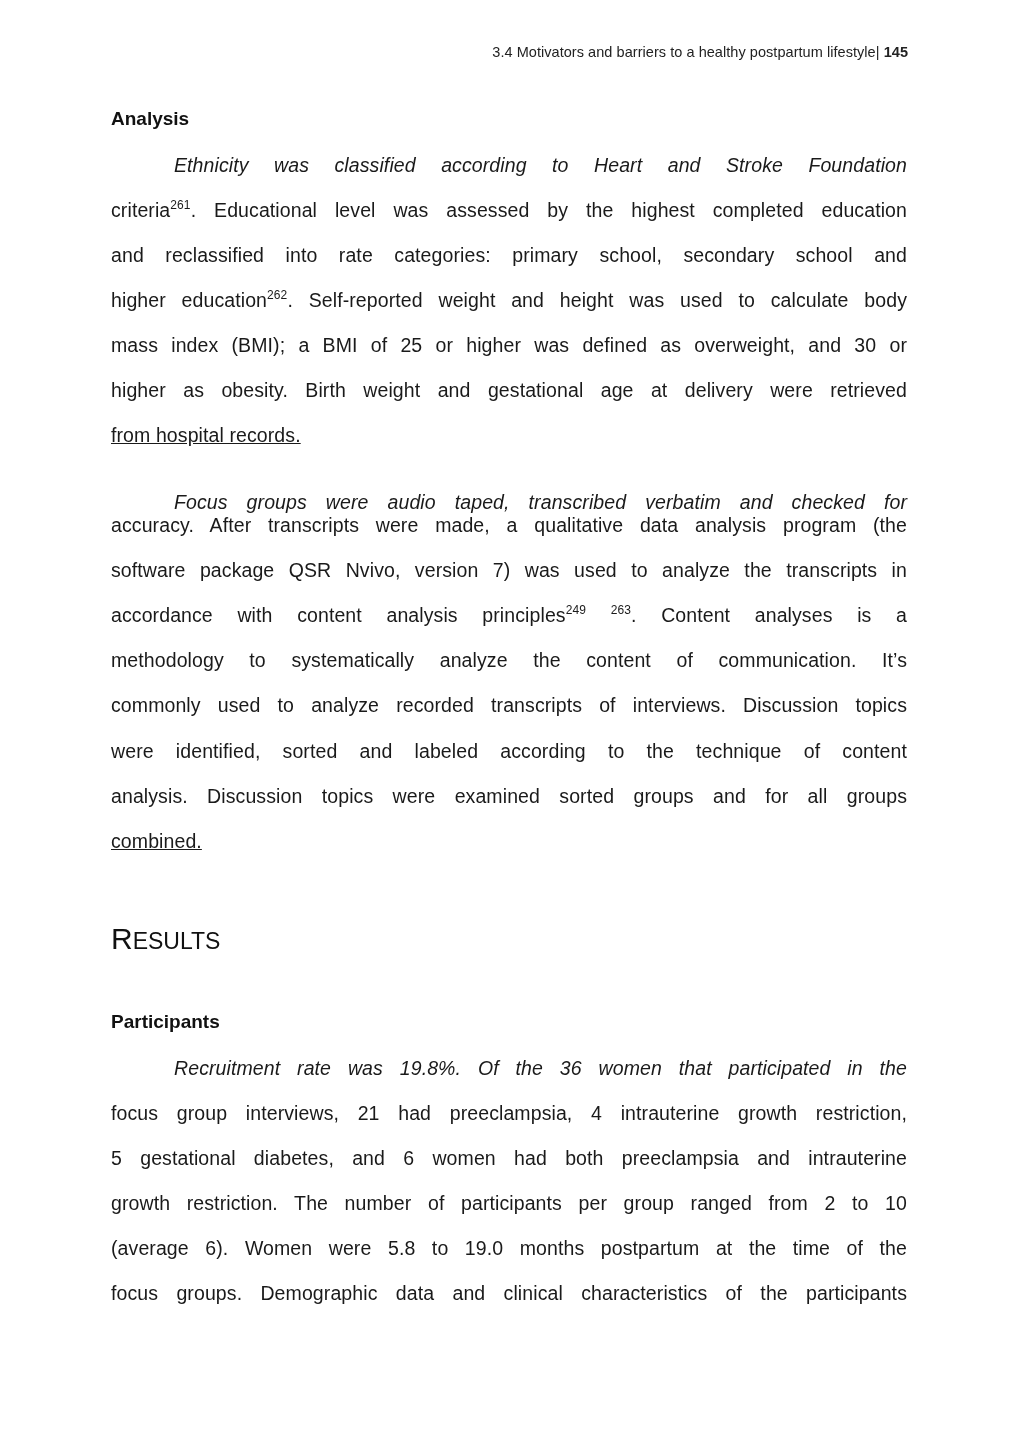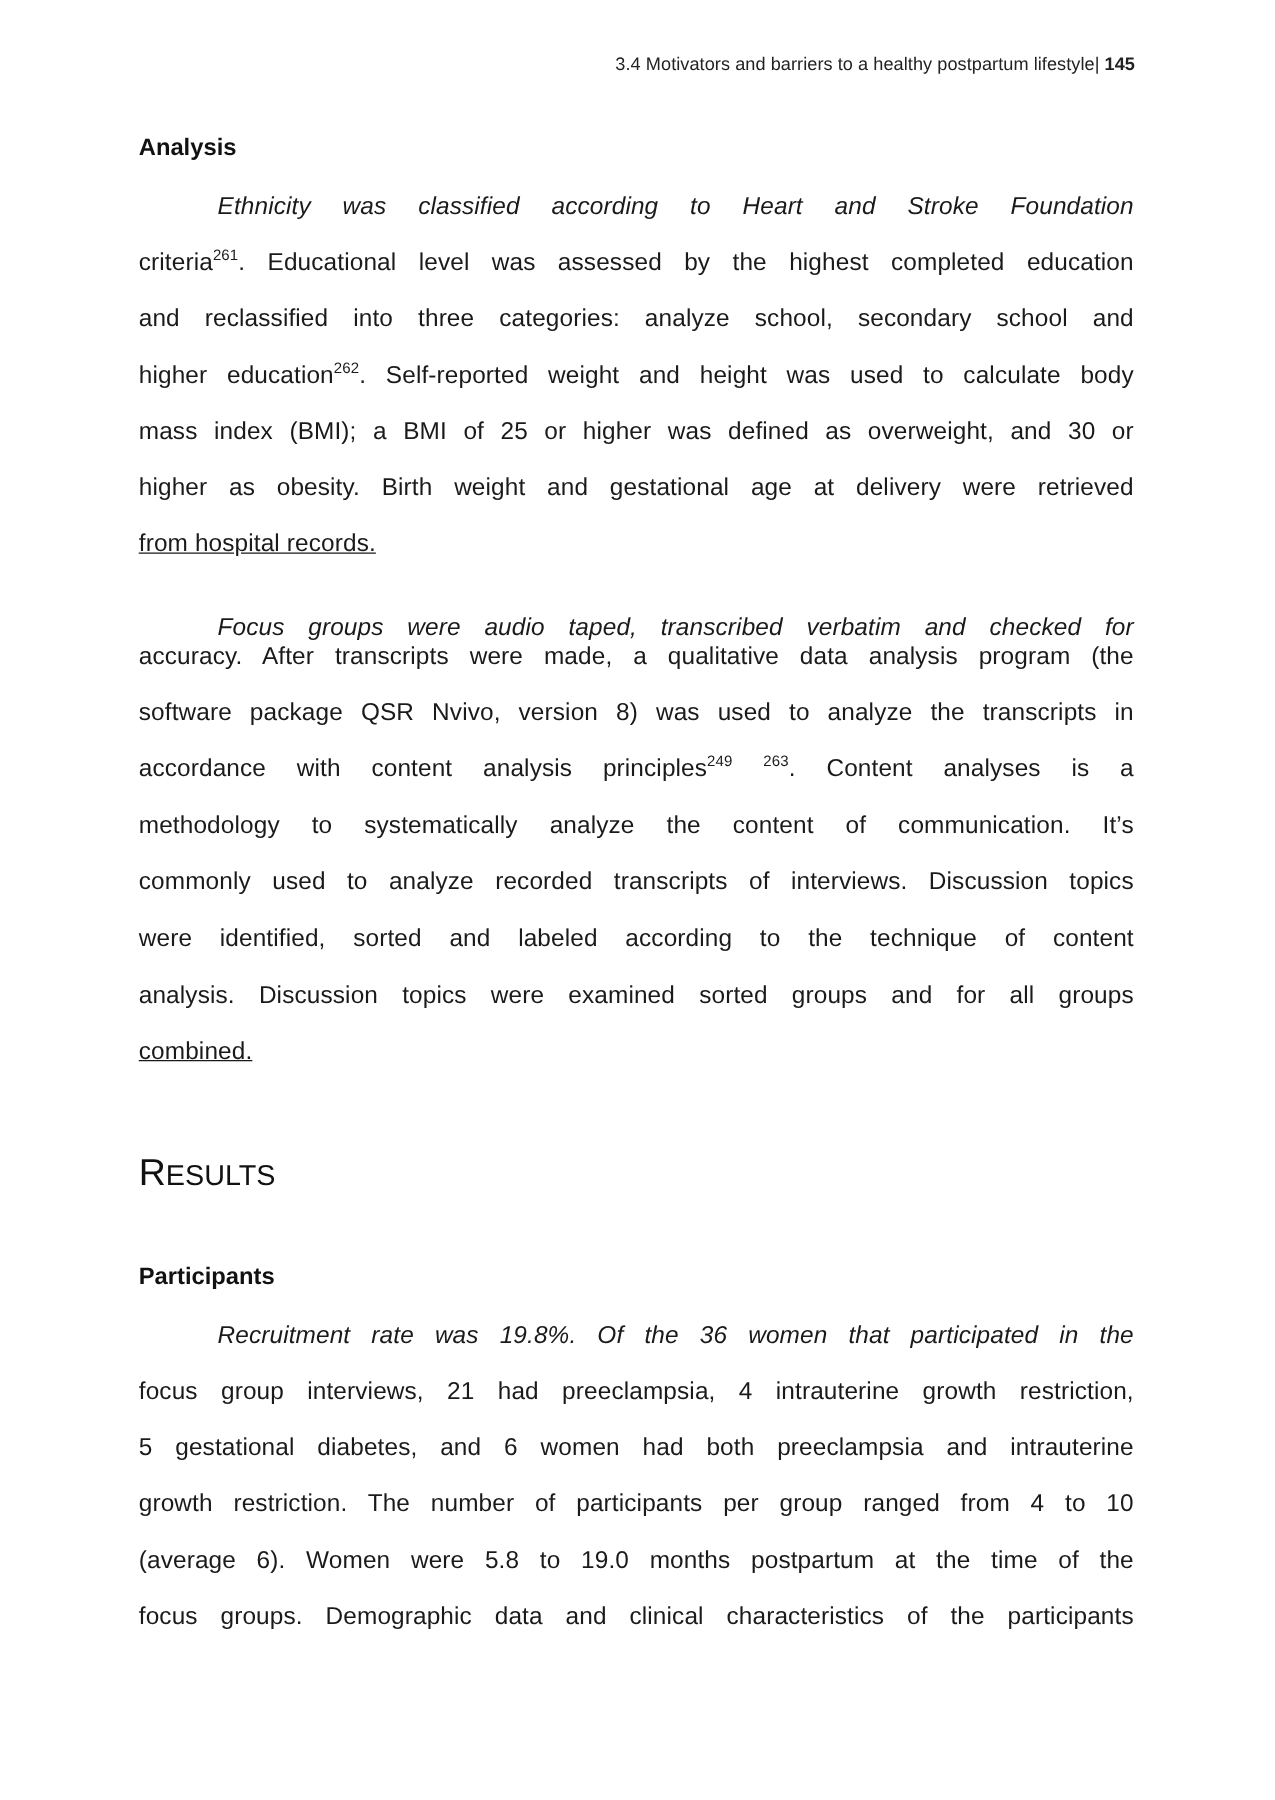--- a/index.html
+++ b/index.html
@@ -23,39 +23,39 @@
 <div class="running-head">
   <span>3.4 Motivators and barriers to a healthy postpartum lifestyle|</span>
   <span class="page-num">145</span>
 </div>
 
 <div class="content">
   <div class="subhead" style="top:108px">Analysis</div>
 
   <div class="line indent" style="top:152px">Ethnicity was classified according to Heart and Stroke Foundation</div>
   <div class="line" style="top:197px"><span>criteria</span><sup>261</sup><span>. Educational level was assessed by the highest completed education</span></div>
-  <div class="line" style="top:242px">and reclassified into three categories: analyze school, secondary school and</div>
+  <div class="line" style="top:242px">and reclassified into rate categories: primary school, secondary school and</div>
   <div class="line" style="top:287px"><span>higher education</span><sup>262</sup><span>. Self-reported weight and height was used to calculate body</span></div>
   <div class="line" style="top:332px">mass index (BMI); a BMI of 25 or higher was defined as overweight, and 30 or</div>
   <div class="line" style="top:377px">higher as obesity. Birth weight and gestational age at delivery were retrieved</div>
   <div class="line last" style="top:422px">from hospital records.</div>
 
   <div class="line indent" style="top:489px">Focus groups were audio taped, transcribed verbatim and checked for</div>
   <div class="line" style="top:512px">accuracy. After transcripts were made, a qualitative data analysis program (the</div>
-  <div class="line" style="top:557px">software package QSR Nvivo, version 8) was used to analyze the transcripts in</div>
+  <div class="line" style="top:557px">software package QSR Nvivo, version 7) was used to analyze the transcripts in</div>
   <div class="line" style="top:602px"><span>accordance with content analysis principles</span><sup>249</sup>&nbsp;<sup>263</sup><span>. Content analyses is a</span></div>
   <div class="line" style="top:647px">methodology to systematically analyze the content of communication. It’s</div>
   <div class="line" style="top:692px">commonly used to analyze recorded transcripts of interviews. Discussion topics</div>
   <div class="line" style="top:738px">were identified, sorted and labeled according to the technique of content</div>
   <div class="line" style="top:783px">analysis. Discussion topics were examined sorted groups and for all groups</div>
   <div class="line last" style="top:828px">combined.</div>
 
   <div class="section-title" style="top:922px"><span>R</span><span class="sc">ESULTS</span></div>
 
   <div class="subhead" style="top:1011px">Participants</div>
 
   <div class="line indent" style="top:1055px">Recruitment rate was 19.8%. Of the 36 women that participated in the</div>
   <div class="line" style="top:1100px">focus group interviews, 21 had preeclampsia, 4 intrauterine growth restriction,</div>
   <div class="line" style="top:1145px">5 gestational diabetes, and 6 women had both preeclampsia and intrauterine</div>
-  <div class="line" style="top:1190px">growth restriction. The number of participants per group ranged from 4 to 10</div>
+  <div class="line" style="top:1190px">growth restriction. The number of participants per group ranged from 2 to 10</div>
   <div class="line" style="top:1235px">(average 6). Women were 5.8 to 19.0 months postpartum at the time of the</div>
   <div class="line" style="top:1280px">focus groups. Demographic data and clinical characteristics of the participants</div>
 </div>
 
 </body></html>

